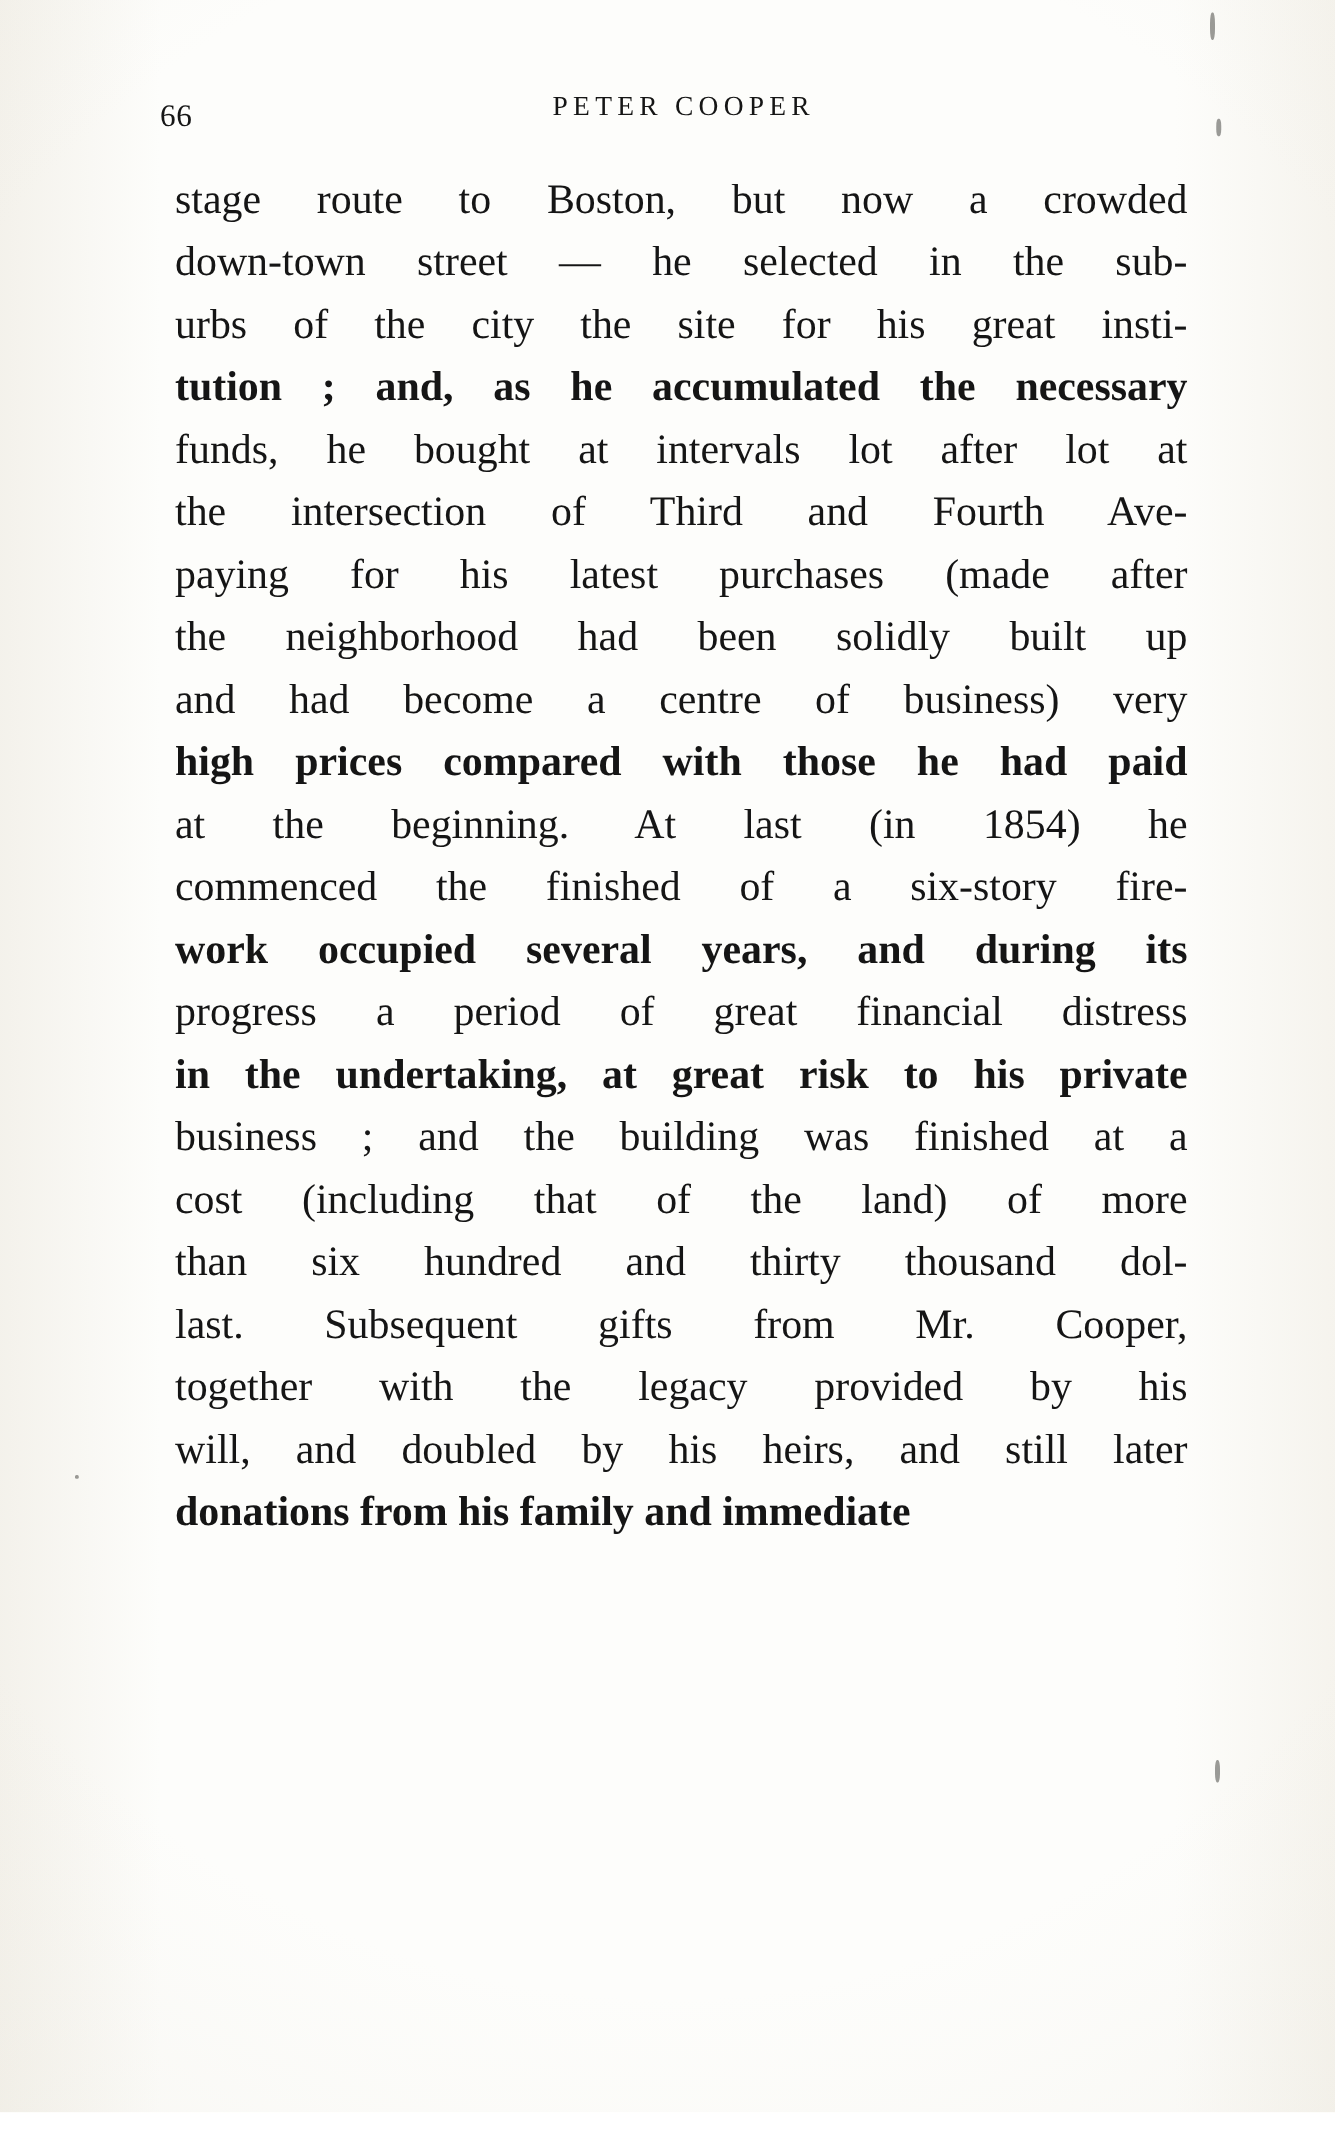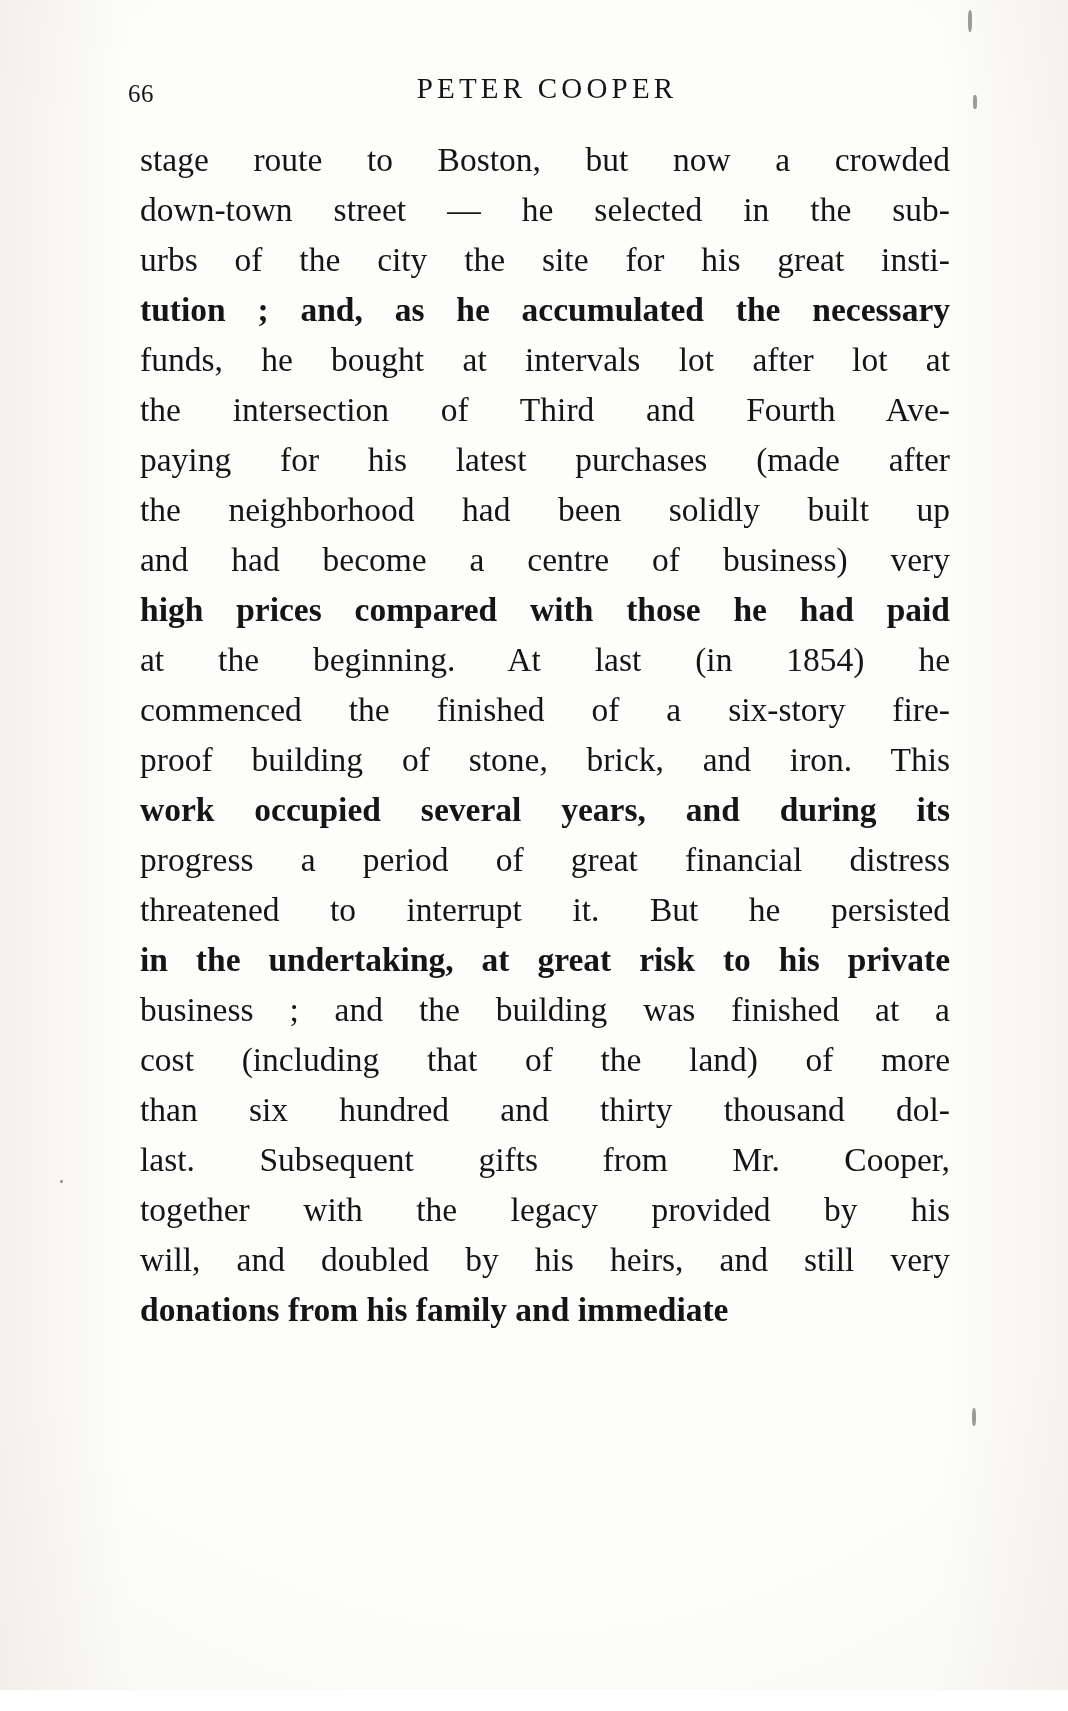--- a/index.html
+++ b/index.html
@@ -46,21 +46,21 @@
     font-size: 25px;
     letter-spacing: .5px;
     font-variant: small-caps;
   }
   .running-title {
     position: absolute;
     left: 0;
     right: 0;
     top: 0;
     text-align: center;
-    font-size: 29px;
+    font-size: 22px;
     letter-spacing: 4.2px;
     padding-left: 26px;
   }
   .body-block {
     position: absolute;
     left: 140px;
     top: 135px;
     width: 810px;
   }
   .line {
@@ -98,27 +98,25 @@
     <div class="line">urbs of the city the site for his great insti-</div>
     <div class="line semi">tution ; and, as he accumulated the necessary</div>
     <div class="line">funds, he bought at intervals lot after lot at</div>
     <div class="line">the intersection of Third and Fourth Ave-</div>
     <div class="line">paying for his latest purchases (made after</div>
     <div class="line">the neighborhood had been solidly built up</div>
     <div class="line">and had become a centre of business) very</div>
     <div class="line semi">high prices compared with those he had paid</div>
     <div class="line">at the beginning.   At last (in 1854) he</div>
     <div class="line">commenced the finished of a six-story fire-</div>
-    <div class="line">proof building of stone, brick, and iron.  This</div>
     <div class="line semi">work occupied several years, and during its</div>
     <div class="line">progress a period of great financial distress</div>
-    <div class="line">threatened to interrupt it.    But he persisted</div>
     <div class="line semi">in the undertaking, at great risk to his private</div>
     <div class="line">business ; and the building was finished at a</div>
     <div class="line">cost (including that of the land) of more</div>
     <div class="line">than six hundred and thirty thousand dol-</div>
     <div class="line">last.   Subsequent gifts from Mr. Cooper,</div>
     <div class="line">together with the legacy provided by his</div>
-    <div class="line">will, and doubled by his heirs, and still very</div>
+    <div class="line">will, and doubled by his heirs, and still later</div>
     <div class="line flat semi">donations from his family and immediate</div>
   </div>
 
 </div>
 
 </body></html>

